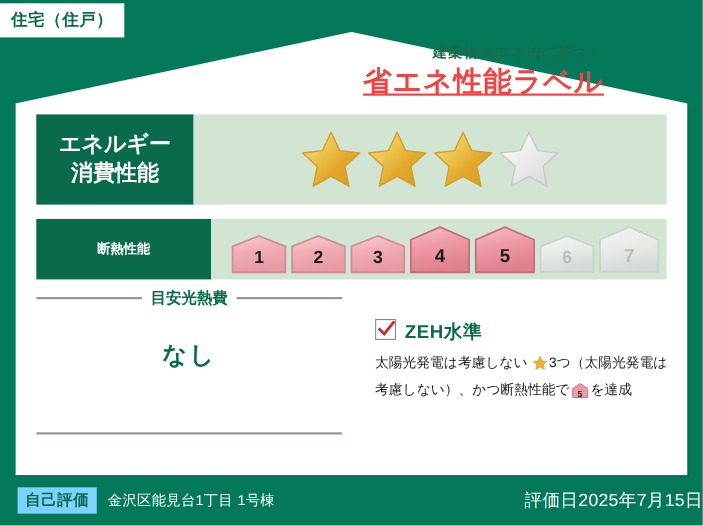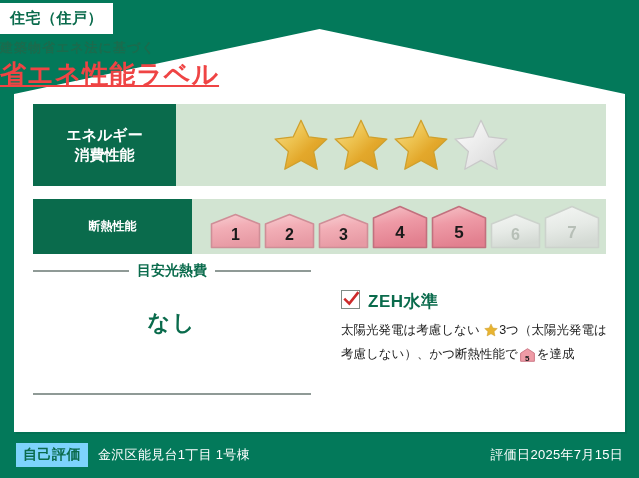--- a/index.html
+++ b/index.html
@@ -53,21 +53,21 @@
     display:flex;align-items:center;justify-content:center;
     letter-spacing:0.5px;
     box-sizing:border-box;
   }
   #tag-left{ left:0;top:3px;width:113px;height:31px; }
   #tag-right{ right:0;top:3px;width:124px;height:31px; }
 
   
   .title-wrap{
     position:absolute;left:0;top:40px;width:549px;
-    text-align:left;
+    text-align:right;
     z-index:4;
   }
   .title-sub{
     font-size:13px;font-weight:bold;color:#1b6b4d;
     letter-spacing:1px;line-height:1.2;
   }
   .title-main{
     font-size:26px;font-weight:bold;color:#ef4444;
     letter-spacing:1px;line-height:1.25;margin-top:2px;text-decoration:underline;
   }
@@ -80,21 +80,21 @@
   #row-energy{ left:33px;top:104px;width:573px;height:82px; }
   #row-insul { left:33px;top:199px;width:573px;height:55px; }
 
   .row-label{
     background:#0a6b4c;color:#fff;font-weight:bold;
     display:flex;flex-direction:column;align-items:center;justify-content:center;
     text-align:center;line-height:1.35;
     box-sizing:border-box;
     flex:0 0 auto;
   }
-  #row-energy .row-label{ width:143px;font-size:15px; }
+  #row-energy .row-label{ width:143px;font-size:20px; }
   #row-insul  .row-label{ width:159px;font-size:12px; }
 
   .row-body{
     background:#d2e4d2;
     flex:1 1 auto;
     display:flex;align-items:center;
     position:relative;
   }
   #row-energy .row-body{ justify-content:center; }
   #row-insul  .row-body{ justify-content:flex-start;padding-left:18px; }
@@ -173,21 +173,21 @@
     background:#7dd3fc;color:#0a6b4c;font-weight:bold;font-size:14px;
     padding:3px 7px;letter-spacing:0.5px;
   }
   .footer-id{
     margin-left:8px;font-size:13px;color:#fff;letter-spacing:0.3px;
   }
   .footer-addr{
     margin-left:10px;font-size:13px;color:#fff;letter-spacing:0.3px;
   }
   .footer-date{
-    margin-left:auto;margin-right:16px;font-size:13px;color:#fff;letter-spacing:0.3px;
+    margin-left:auto;font-size:16px;color:#fff;letter-spacing:0.3px;
   }
 </style>
 </head>
 <body>
 
 <div id="label-root">
 
   <div class="green-bg"></div>
   <div class="roof-shadow"></div>
   <div class="roof"></div>

